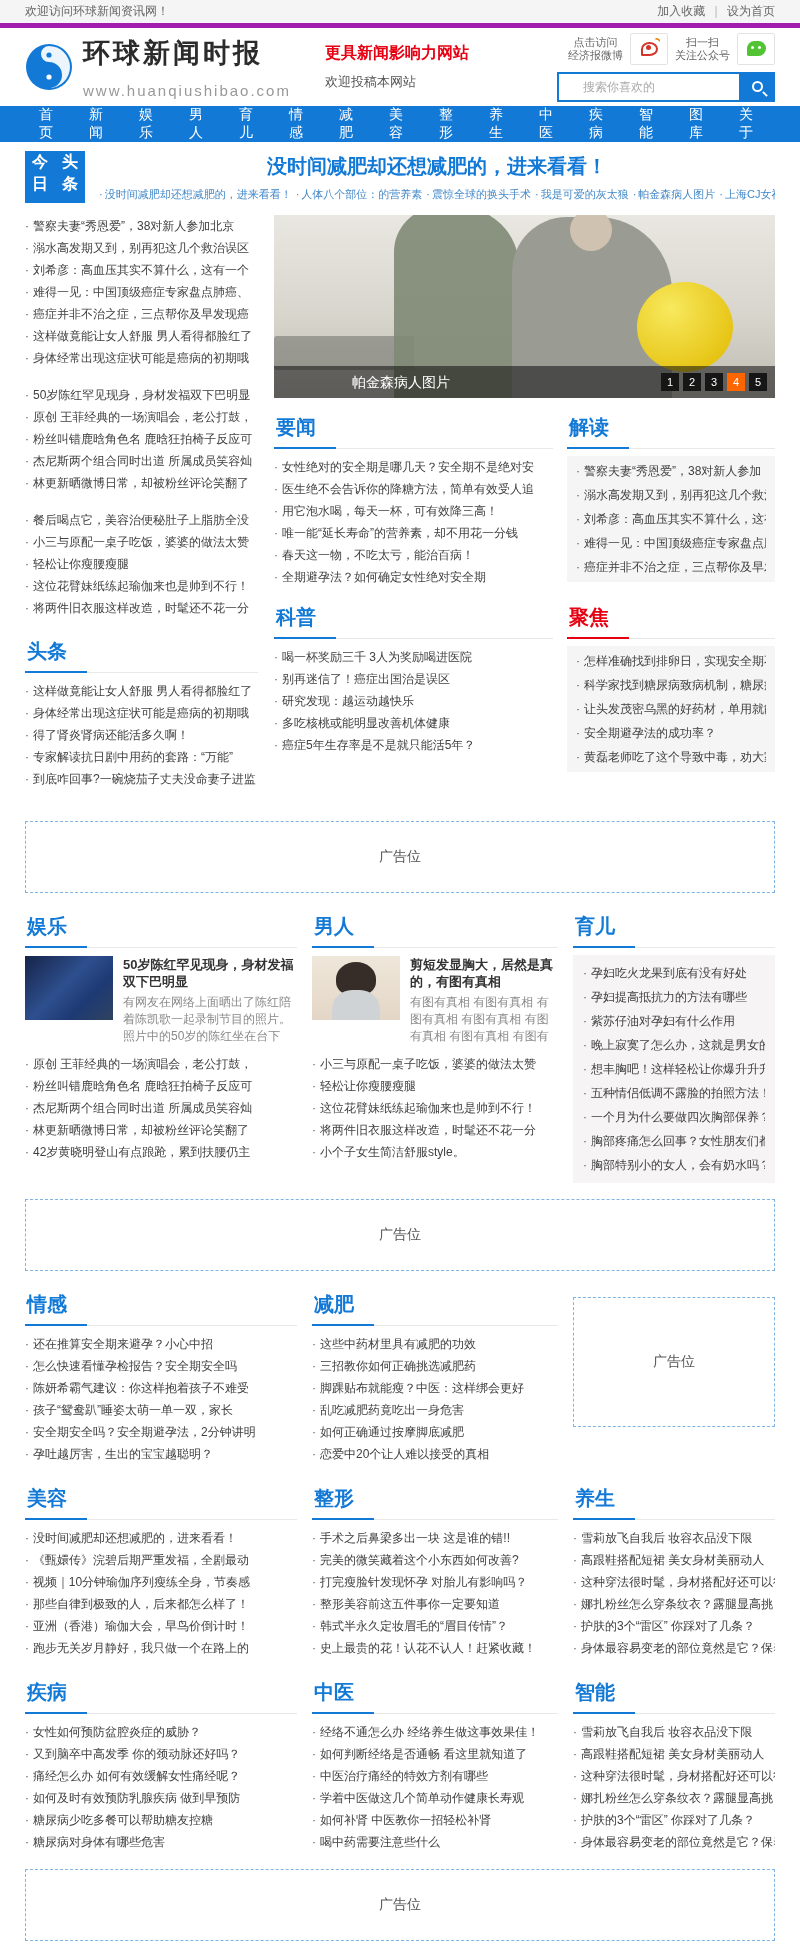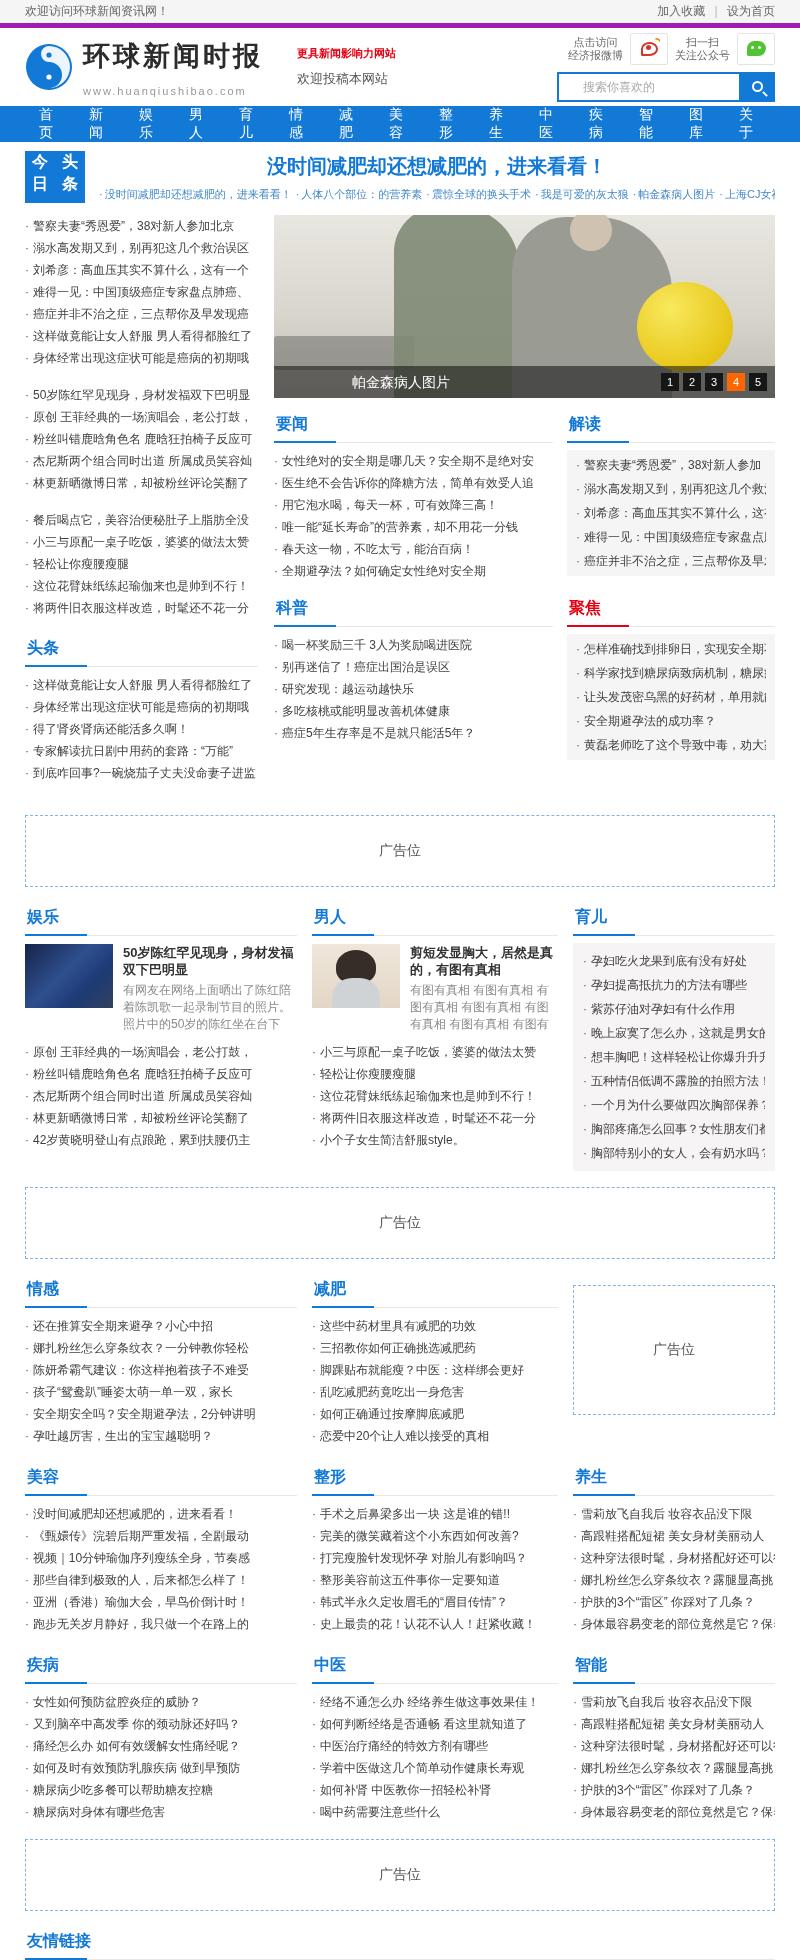--- a/index.html
+++ b/index.html
@@ -10,23 +10,23 @@
   
   .topbar { height:28px; background:#f5f5f5; border-bottom:5px solid #a21caf; font-size:12px; color:#666; }
   .topbar .inner { display:flex; justify-content:space-between; align-items:center; height:100%; }
   .topbar .sep { margin:0 6px; color:#bbb; }
   
   .header { height:78px; background:#fff; }
   .header .inner { display:flex; align-items:center; height:100%; }
   .logo { display:flex; align-items:center; gap:10px; }
   .logo svg { width:48px; height:48px; display:block; }
   .logo-text b { display:block; font-size:27px; color:#2b2b2b; letter-spacing:3px; font-weight:bold; }
-  .logo-text i { display:block; font-style:normal; font-size:11px; color:#999; letter-spacing:2px; margin-top:11px; }
+  .logo-text i { display:block; font-style:normal; font-size:15px; color:#999; letter-spacing:2px; margin-top:11px; }
   .slogan { margin-left:34px; }
-  .slogan .red { color:#e60012; font-size:11px; font-weight:bold; }
+  .slogan .red { color:#e60012; font-size:16px; font-weight:bold; }
   .slogan .sub { color:#555; font-size:13px; margin-top:9px; }
   .header-right { margin-left:auto; display:flex; flex-direction:column; align-items:flex-end; gap:7px; }
   .icons-row { display:flex; align-items:center; gap:7px; }
   .mini { font-size:11px; color:#666; text-align:center; line-height:13px; }
   .mini span { display:block; }
   .icon-box { width:38px; height:32px; border:1px solid #e3e3e3; background:#fff; display:flex; align-items:center; justify-content:center; border-radius:2px; }
   .weibo-eye { width:17px; height:14px; border:2.5px solid #d5342a; border-radius:50% 50% 50% 8%; position:relative; }
   .weibo-eye::after { content:""; position:absolute; left:3px; top:1.5px; width:5px; height:5px; border-radius:50%; background:#d5342a; }
   .weibo-eye::before { content:""; position:absolute; right:-4px; top:-6px; width:6px; height:4px; border-top:2px solid #f08300; border-radius:50%; transform:rotate(25deg); }
   .wechat-bubble { width:19px; height:15px; background:#52c332; border-radius:8px 8px 8px 2px; position:relative; }
@@ -51,21 +51,21 @@
   .ticker a { margin-right:4px; }
   .ticker a::before { content:"·"; margin-right:2px; }
   
   .main-row { display:flex; gap:16px; margin-top:6px; }
   .left-col { width:233px; flex:none; overflow:hidden; }
   .right-col { flex:1; min-width:0; }
   .news-list li { height:22px; line-height:22px; font-size:12px; color:#404040; white-space:nowrap; overflow:hidden; cursor:pointer; }
   .news-list li::before { content:"·"; color:#555; margin-right:4px; }
   .left-col .news-list { margin-bottom:15px; }
   .sec-head { position:relative; border-bottom:1px solid #e8e8e8; padding:4px 0 7px 2px; margin-bottom:7px; }
-  .sec-head .t { font-size:16px; font-weight:bold; color:#1379d6; }
+  .sec-head .t { font-size:20px; font-weight:bold; color:#1379d6; }
   .sec-head::after { content:""; position:absolute; left:0; bottom:-1px; width:62px; height:2px; background:#1379d6; }
   .sec-head.red .t { color:#e60012; }
   .sec-head.red::after { background:#e60012; }
   
   .slider { height:183px; position:relative; overflow:hidden; background:linear-gradient(180deg,#e9e7e1 0%,#d8d5cd 55%,#bdbab1 100%); cursor:pointer; }
   .sl-table { position:absolute; left:0; bottom:28px; width:140px; height:34px; background:#6d6f6a; opacity:.55; border-radius:3px; }
   .sl-person1 { position:absolute; left:120px; top:-8px; width:125px; height:200px; background:#7e8a74; border-radius:45px 60px 0 0; opacity:.9; }
   .sl-person2 { position:absolute; left:238px; top:2px; width:160px; height:190px; background:#9a9c94; border-radius:55px 75px 0 0; }
   .sl-head { position:absolute; left:296px; top:-6px; width:42px; height:42px; border-radius:50%; background:#cfc2b0; }
   .sl-ball { position:absolute; right:42px; bottom:26px; width:96px; height:90px; border-radius:50%; background:radial-gradient(circle at 35% 30%,#f8e95e,#e6c414 75%); }
@@ -364,21 +364,21 @@
   </div>
 
   <div class="ad">广告位</div>
 
   <div class="three-col">
     <div class="c1">
       <div class="sec-head"><span class="t">情感</span></div>
       <ul class="news-list">
 
       <li>还在推算安全期来避孕？小心中招</li>
-          <li>娜扎粉丝怎么穿条纹衣？一分钟教你轻松</li>
+          <li>怎么快速看懂孕检报告？安全期安全吗</li>
           <li>陈妍希霸气建议：你这样抱着孩子不难受</li>
           <li>孩子“鸳鸯趴”睡姿太萌一单一双，家长</li>
           <li>安全期安全吗？安全期避孕法，2分钟讲明</li>
           <li>孕吐越厉害，生出的宝宝越聪明？</li>
         </ul>
     </div>
     <div class="c2">
       <div class="sec-head"><span class="t">减肥</span></div>
       <ul class="news-list">
 

